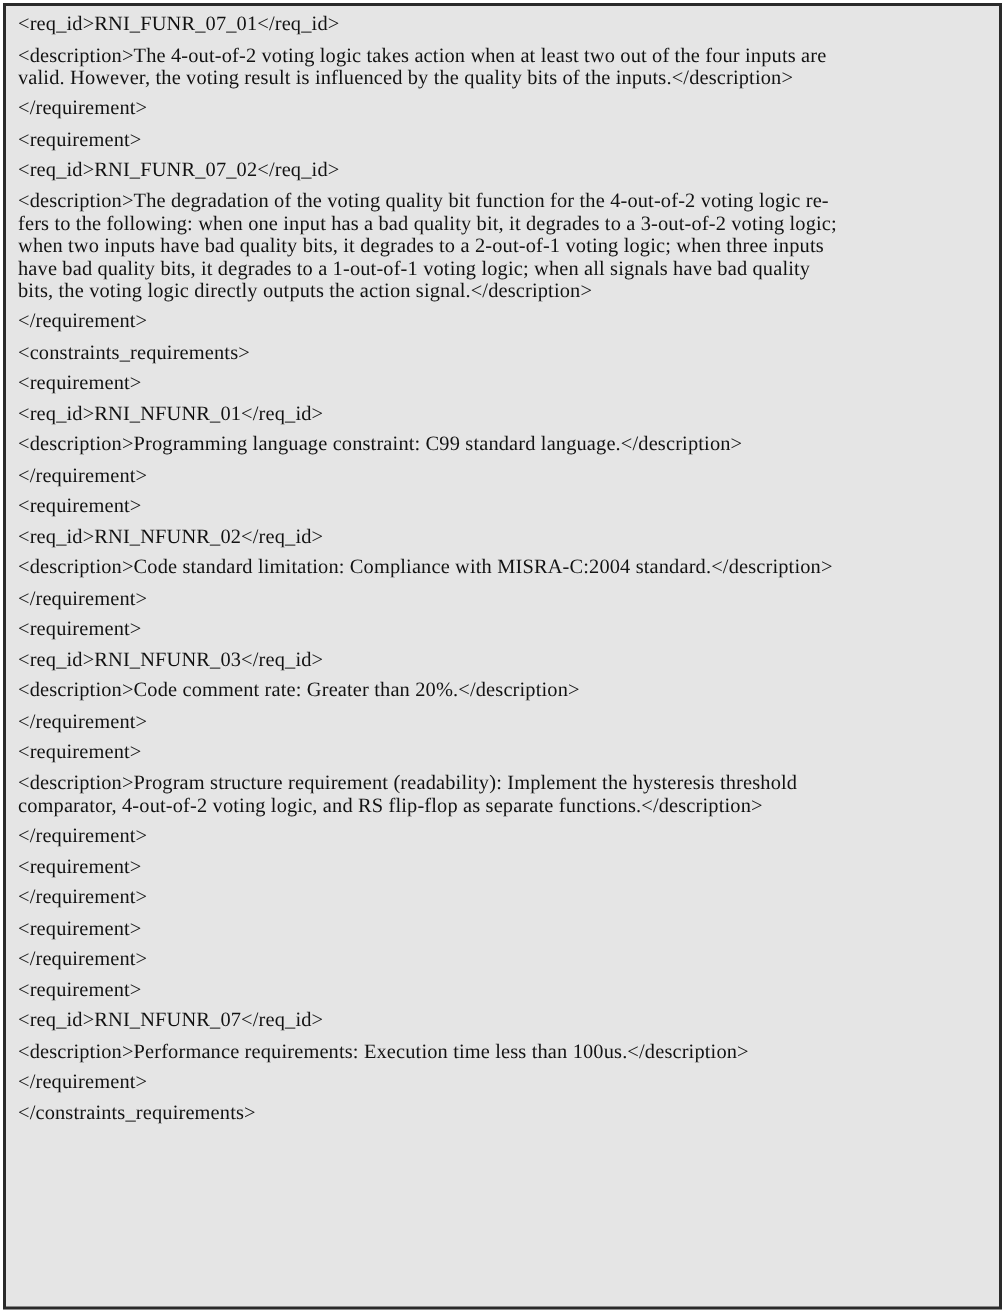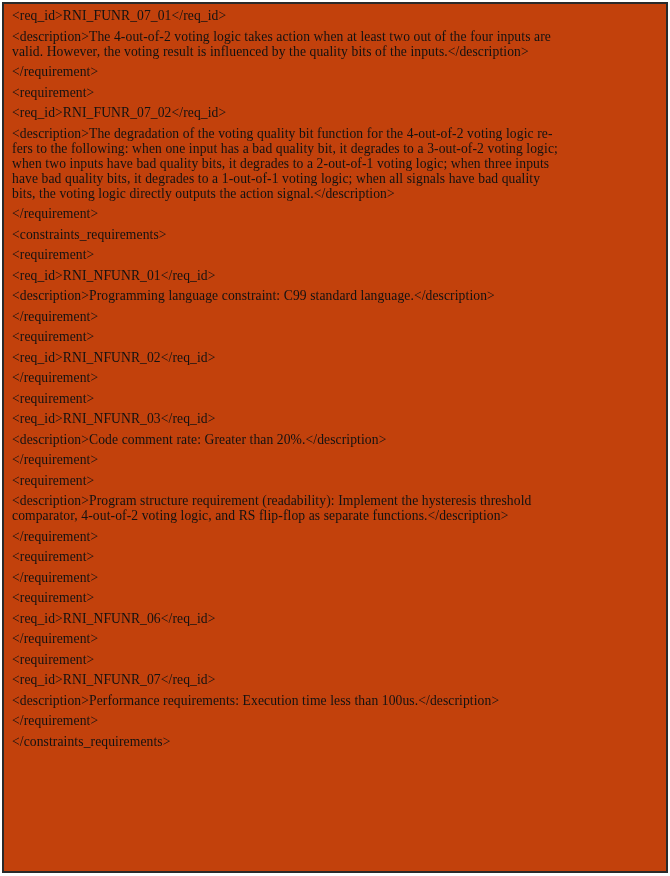--- a/index.html
+++ b/index.html
@@ -14,21 +14,21 @@
     font-family: "Liberation Serif", "DejaVu Serif", serif;
   }
   .page {
     position: absolute;
     left: 2px;
     top: 2px;
     width: 666px;
     height: 871px;
     box-sizing: border-box;
     border: 2px solid #2a2a2a;
-    background: #c2410c;
+    background: #e5e5e5;
     padding: 4px 8px 0 8px;
     overflow: hidden;
   }
   .doc {
     color: #121212;
     font-size: 13.6px;
     line-height: 15px;
     letter-spacing: 0.1px;
   }
   .para {
@@ -51,32 +51,32 @@
       <div class="para">&lt;req_id&gt;RNI_FUNR_07_02&lt;/req_id&gt;</div>
       <div class="para">&lt;description&gt;The degradation of the voting quality bit function for the 4-out-of-2 voting logic re-<br>fers to the following: when one input has a bad quality bit, it degrades to a 3-out-of-2 voting logic;<br>when two inputs have bad quality bits, it degrades to a 2-out-of-1 voting logic; when three inputs<br>have bad quality bits, it degrades to a 1-out-of-1 voting logic; when all signals have bad quality<br>bits, the voting logic directly outputs the action signal.&lt;/description&gt;</div>
       <div class="para">&lt;/requirement&gt;</div>
       <div class="para">&lt;constraints_requirements&gt;</div>
       <div class="para">&lt;requirement&gt;</div>
       <div class="para">&lt;req_id&gt;RNI_NFUNR_01&lt;/req_id&gt;</div>
       <div class="para">&lt;description&gt;Programming language constraint: C99 standard language.&lt;/description&gt;</div>
       <div class="para">&lt;/requirement&gt;</div>
       <div class="para">&lt;requirement&gt;</div>
       <div class="para">&lt;req_id&gt;RNI_NFUNR_02&lt;/req_id&gt;</div>
+      <div class="para">&lt;description&gt;Code standard limitation: Compliance with MISRA-C:2004 standard.&lt;/description&gt;</div>
       <div class="para">&lt;/requirement&gt;</div>
       <div class="para">&lt;requirement&gt;</div>
       <div class="para">&lt;req_id&gt;RNI_NFUNR_03&lt;/req_id&gt;</div>
       <div class="para">&lt;description&gt;Code comment rate: Greater than 20%.&lt;/description&gt;</div>
       <div class="para">&lt;/requirement&gt;</div>
       <div class="para">&lt;requirement&gt;</div>
       <div class="para">&lt;description&gt;Program structure requirement (readability): Implement the hysteresis threshold<br>comparator, 4-out-of-2 voting logic, and RS flip-flop as separate functions.&lt;/description&gt;</div>
       <div class="para">&lt;/requirement&gt;</div>
       <div class="para">&lt;requirement&gt;</div>
       <div class="para">&lt;/requirement&gt;</div>
       <div class="para">&lt;requirement&gt;</div>
-      <div class="para">&lt;req_id&gt;RNI_NFUNR_06&lt;/req_id&gt;</div>
       <div class="para">&lt;/requirement&gt;</div>
       <div class="para">&lt;requirement&gt;</div>
       <div class="para">&lt;req_id&gt;RNI_NFUNR_07&lt;/req_id&gt;</div>
       <div class="para">&lt;description&gt;Performance requirements: Execution time less than 100us.&lt;/description&gt;</div>
       <div class="para">&lt;/requirement&gt;</div>
       <div class="para">&lt;/constraints_requirements&gt;</div>
     </div>
 </div>
 
 </body></html>

